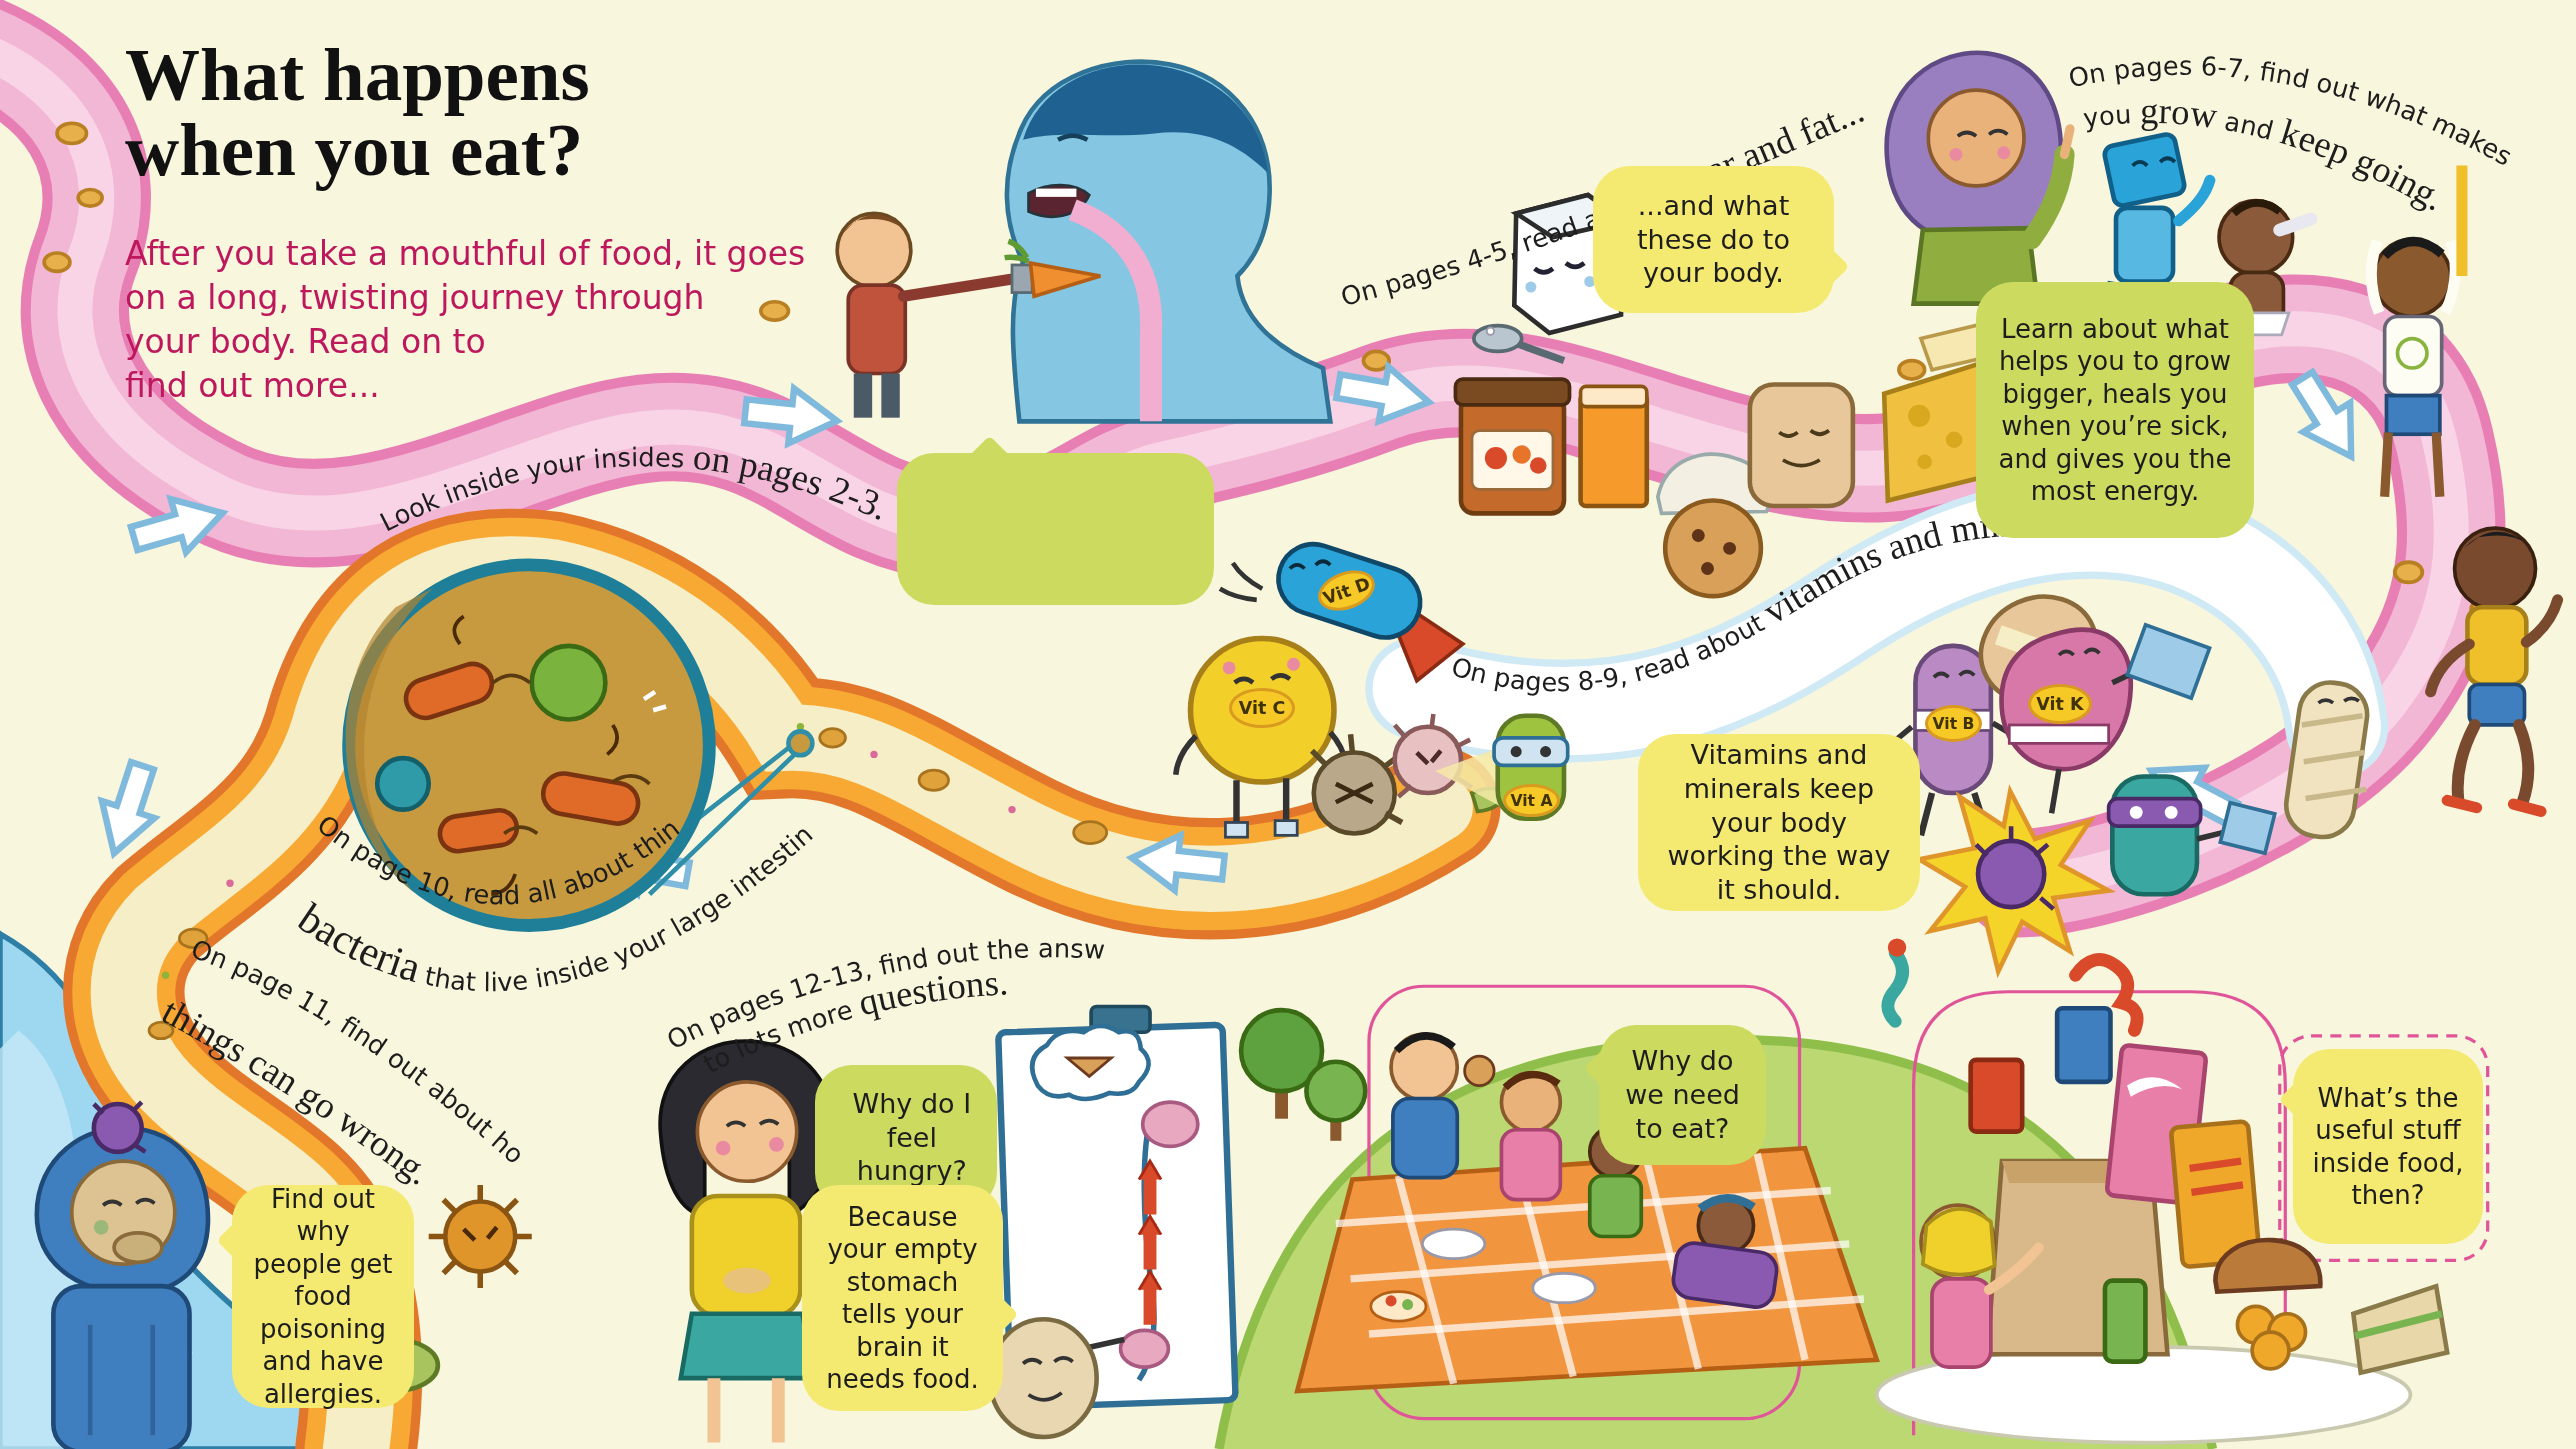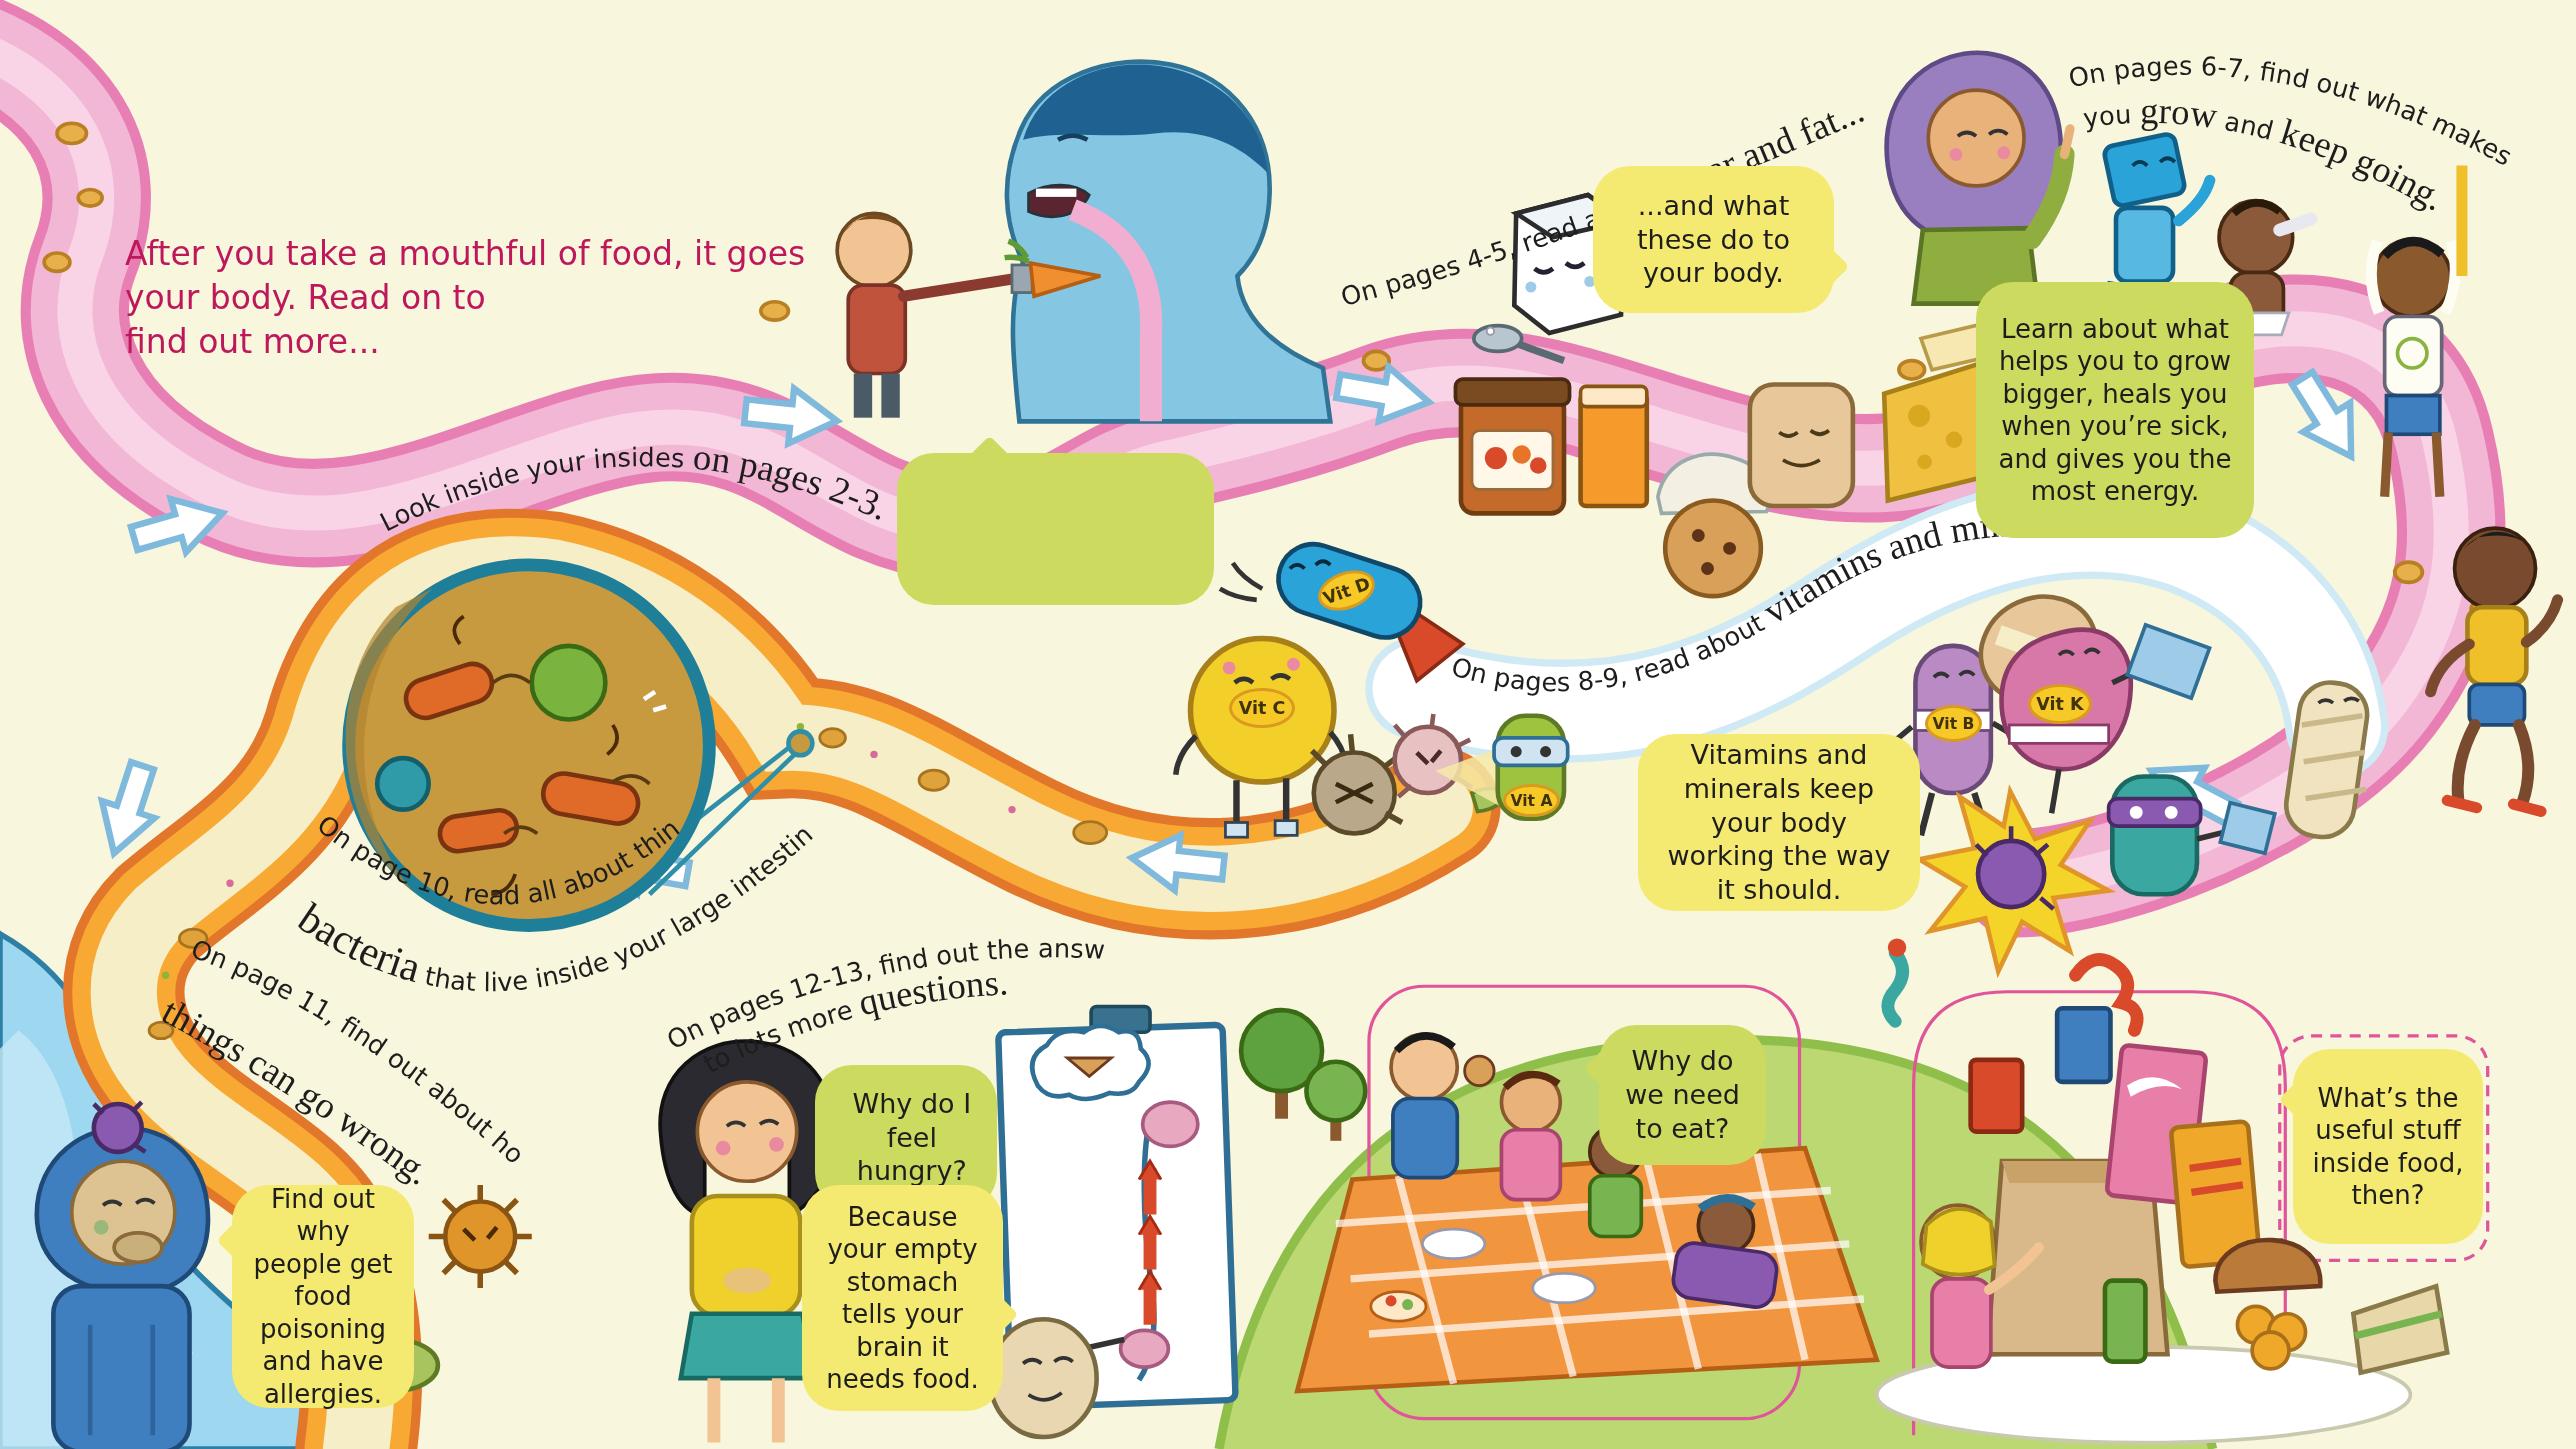--- a/index.html
+++ b/index.html
@@ -424,22 +424,24 @@
     <text class="pnote"><textPath href="#np4" startOffset="10"><tspan>On pages 8-9, read about </tspan><tspan class="pemph">vitamins and minerals.</tspan></textPath></text>
     <text class="pnote"><textPath href="#np5a" startOffset="6"><tspan>On page 10, read all about things called</tspan></textPath></text>
     <text class="pnote"><textPath href="#np5b" startOffset="6"><tspan class="pemph-lg">bacteria</tspan><tspan> that live inside your large intestine.</tspan></textPath></text>
     <text class="pnote"><textPath href="#np6a" startOffset="4"><tspan>On page 11, find out about how</tspan></textPath></text>
     <text class="pnote"><textPath href="#np6b" startOffset="4"><tspan class="pemph">things can go wrong.</tspan></textPath></text>
     <text class="pnote"><textPath href="#np7a" startOffset="6"><tspan>On pages 12-13, find out the answers</tspan></textPath></text>
     <text class="pnote"><textPath href="#np7b" startOffset="6"><tspan>to lots more </tspan><tspan class="pemph">questions.</tspan></textPath></text>
   </g>
 </svg>
 
+<div class="title">What happens when you eat?</div>
 <div class="intro">
   <div>After you take a mouthful of food, it goes</div>
+  <div>on a long, twisting journey through</div>
   <div>your body. Read on to</div>
   <div>find out more...</div>
 </div>
 
 <div class="bubble green" style="left:897px;top:453px;width:317px;height:152px;">
   <div class="tail tg" style="left:77px;top:-11px;"></div>
 </div>
 <div class="bubble yellow" style="left:1593px;top:140px;width:241px;height:147px;margin-top:26px;">
   <div class="tail ty" style="right:-9.2px;bottom:31px;"></div>
   <span>...and what these do to your body.</span>

